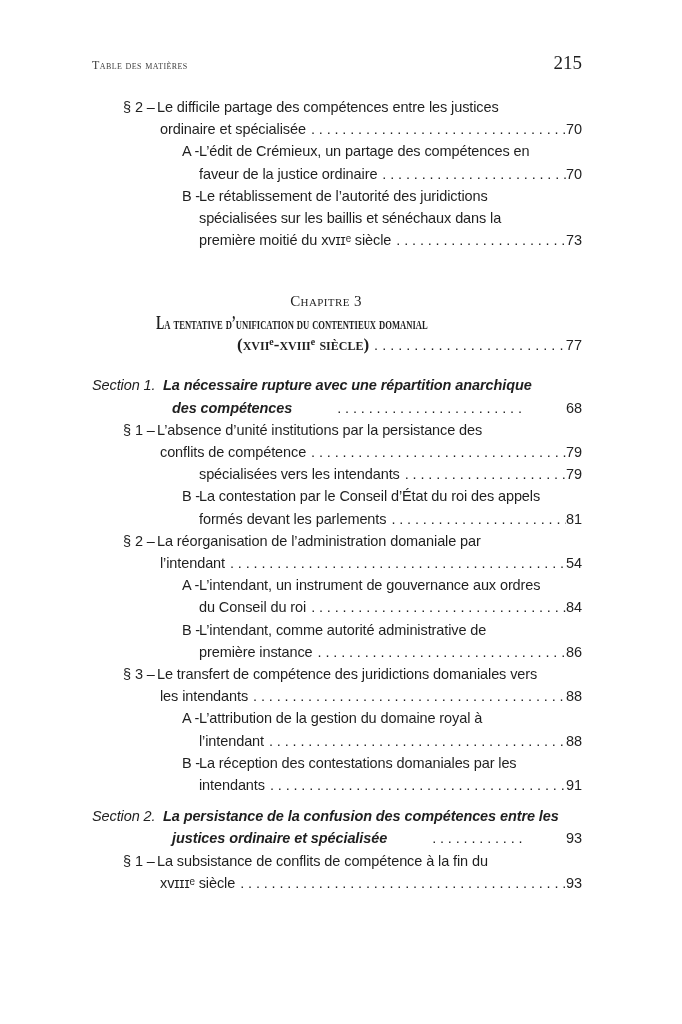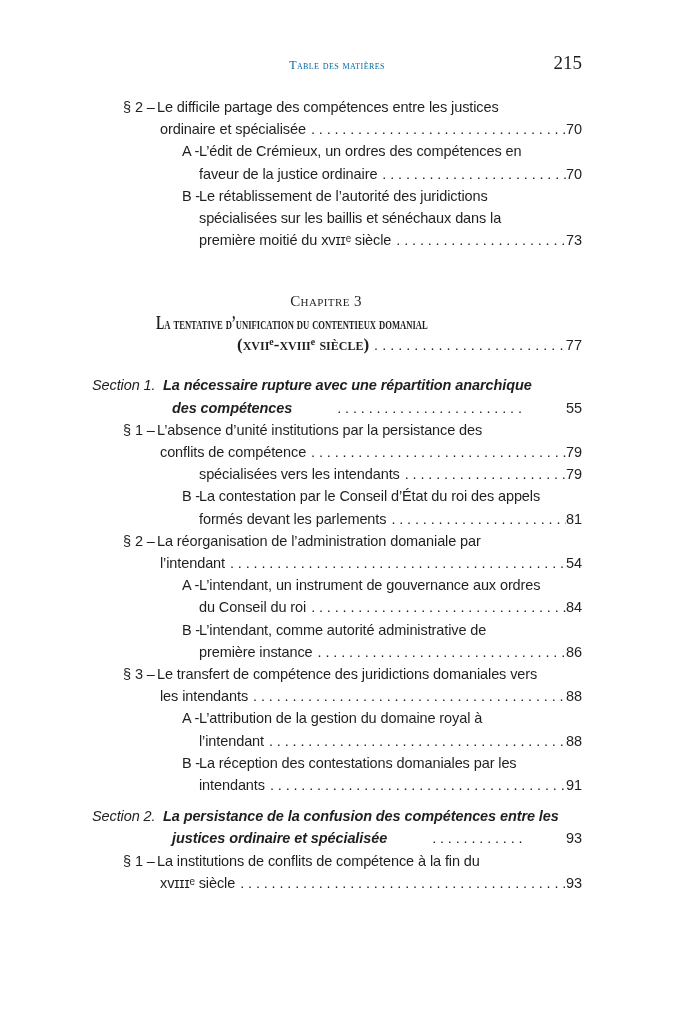--- a/index.html
+++ b/index.html
@@ -21,26 +21,26 @@
     position:relative;
   }
 
   
   .run-head{
     position:relative;
     height:22px;
   }
   .run-title{
     display:block;
-    text-align:center;
+    text-align:left;
     font-family:"Liberation Serif","DejaVu Serif",serif;
     font-variant:small-caps;
     font-size:12px;
     letter-spacing:0.4px;
-    color:#0369a1;
+    color:#404040;
     line-height:14px;
     padding-top:3px;
   }
   .page-num{
     position:absolute;
     right:0;top:-4px;
     font-family:"Liberation Serif","DejaVu Serif",serif;
     font-size:19px;
     line-height:24px;
   }
@@ -137,21 +137,21 @@
     <section class="toc-block" id="block-a">
         <div class="entry lv-para">
           <div class="line first"><span class="prefix">§ 2 –</span><span class="txt">Le difficile partage des compétences entre les justices</span></div>
           <div class="line cont lastline">
             <span class="txt">ordinaire et spécialisée</span>
             <span class="dots"></span>
             <span class="pg">70</span>
           </div>
         </div>
         <div class="entry lv-sub">
-          <div class="line first"><span class="prefix">A -</span><span class="txt">L’édit de Crémieux, un ordres des compétences en</span></div>
+          <div class="line first"><span class="prefix">A -</span><span class="txt">L’édit de Crémieux, un partage des compétences en</span></div>
           <div class="line cont lastline">
             <span class="txt">faveur de la justice ordinaire</span>
             <span class="dots"></span>
             <span class="pg">70</span>
           </div>
         </div>
         <div class="entry lv-sub">
           <div class="line first"><span class="prefix">B -</span><span class="txt">Le rétablissement de l’autorité des juridictions</span></div>
           <div class="line cont"><span class="txt">spécialisées sur les baillis et sénéchaux dans la</span></div>
           <div class="line cont lastline">
@@ -171,21 +171,21 @@
         <span class="pg">77</span>
       </div>
     </div>
 
     <section class="toc-block" id="block-b">
         <div class="entry lv-section">
           <div class="line first"><span class="prefix">Section 1.</span><span class="txt">La nécessaire rupture avec une répartition anarchique</span></div>
           <div class="line cont lastline">
             <span class="txt">des compétences</span>
             <span class="dots"></span>
-            <span class="pg">55</span>
+            <span class="pg">68</span>
           </div>
         </div>
         <div class="entry lv-para">
           <div class="line first"><span class="prefix">§ 1 –</span><span class="txt">L’absence d’unité institutions par la persistance des</span></div>
           <div class="line cont lastline">
             <span class="txt">conflits de compétence</span>
             <span class="dots"></span>
             <span class="pg">79</span>
           </div>
         </div>
@@ -257,21 +257,21 @@
     <section class="toc-block" id="block-c">
         <div class="entry lv-section">
           <div class="line first"><span class="prefix">Section 2.</span><span class="txt">La persistance de la confusion des compétences entre les</span></div>
           <div class="line cont lastline">
             <span class="txt">justices ordinaire et spécialisée</span>
             <span class="dots"></span>
             <span class="pg">93</span>
           </div>
         </div>
         <div class="entry lv-para">
-          <div class="line first"><span class="prefix">§ 1 –</span><span class="txt">La institutions de conflits de compétence à la fin du</span></div>
+          <div class="line first"><span class="prefix">§ 1 –</span><span class="txt">La subsistance de conflits de compétence à la fin du</span></div>
           <div class="line cont lastline">
             <span class="txt">xᴠɪɪɪᵉ siècle</span>
             <span class="dots"></span>
             <span class="pg">93</span>
           </div>
         </div>
       </section>
 
   </div>
 </div>

